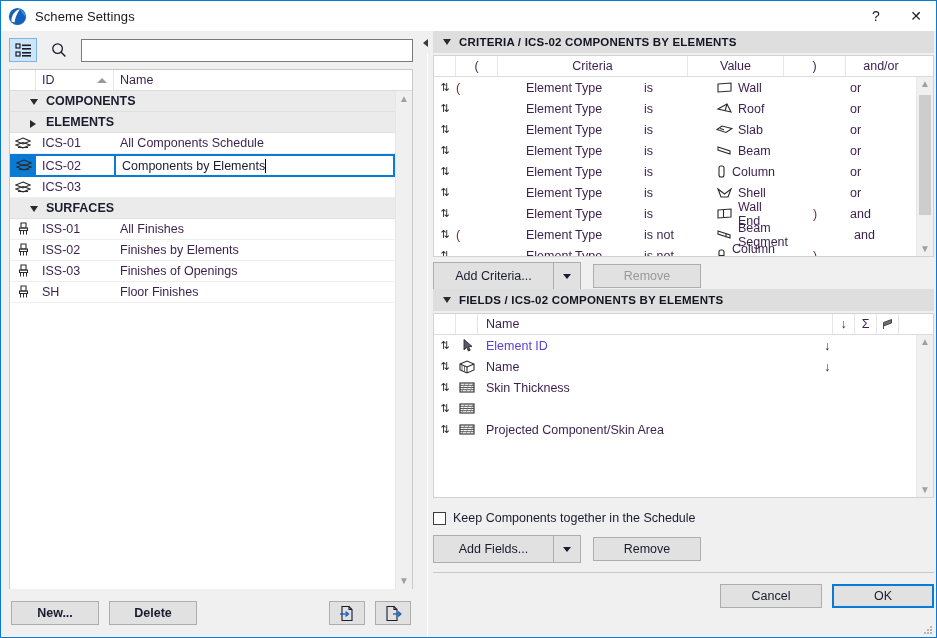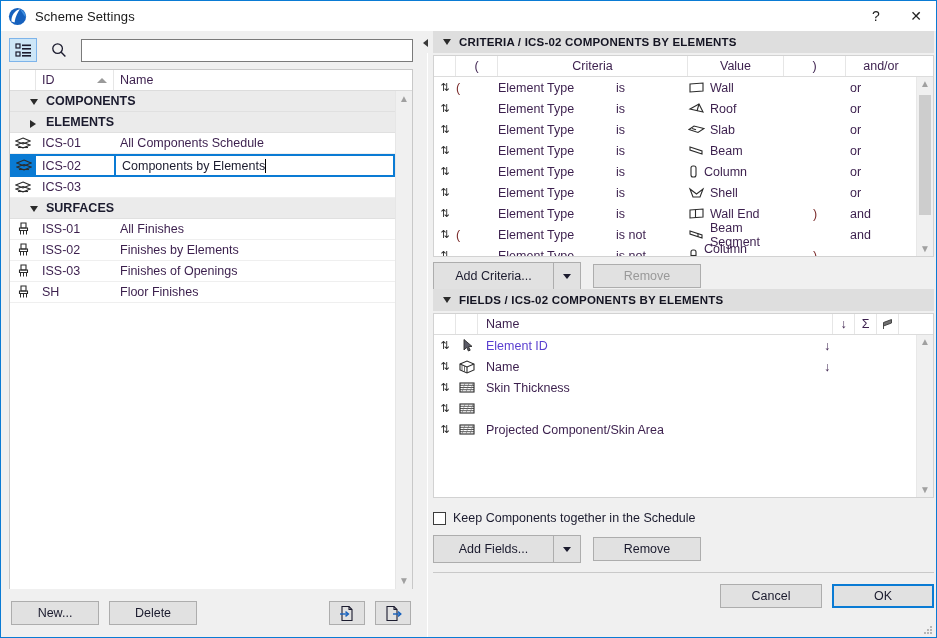--- a/index.html
+++ b/index.html
@@ -171,21 +171,21 @@
     background: #f0f0f0; border-left: 1px solid #e6e6e6;
     display: flex; flex-direction: column; justify-content: space-between;
     align-items: center; padding: 3px 0;
   }
   .sb-arrow { color: #a0a0a0; font-size: 10px; line-height: 1; }
 
   
   .left-bottom {
     height: 48px; flex: 0 0 48px;
     display: flex; align-items: center;
-    padding: 0 10px; gap: 10px;
+    padding: 0 10px; gap: 10px; font-weight: bold;
   }
   .btn {
     height: 24px; min-width: 88px;
     background: #e1e1e1; border: 1px solid #adadad;
     font-family: "Liberation Sans", sans-serif; font-size: 12.5px;
     color: #1b1b2e;
     display: inline-flex; align-items: center; justify-content: center;
     cursor: default;
   }
   .btn.disabled { color: #999; background: #e1e1e1; }
@@ -226,21 +226,21 @@
   .ch-andor { width: 70px; flex: 0 0 70px; border-right: none; }
 
   .crit-body { flex: 1; display: flex; min-height: 0; overflow: hidden; }
   .crit-rows { flex: 1; min-width: 0; }
   .crit-row {
     height: 21px; display: flex; align-items: center;
     font-size: 12.5px; color: #3b1f4d;
   }
   .cr-drag { width: 22px; flex: 0 0 22px; display: flex; align-items: center; justify-content: center; }
   .cr-open { width: 42px; flex: 0 0 42px; display: flex; align-items: center; padding-left: 0px; color: #7a2a2a; }
-  .cr-crit { width: 190px; flex: 0 0 190px; display: flex; align-items: center; }
+  .cr-crit { width: 190px; flex: 0 0 190px; display: flex; align-items: center; margin-left: 28px; }
   .cr-crit .nm { width: 118px; }
   .cr-crit .op { }
   .cr-val  { flex: 1; display: flex; align-items: center; gap: 5px; }
   .cr-close { width: 62px; flex: 0 0 62px; display: flex; align-items: center; justify-content: center; color: #7a2a2a; }
   .cr-andor { width: 70px; flex: 0 0 70px; display: flex; align-items: center; padding-left: 4px; }
 
   .vscroll {
     width: 17px; flex: 0 0 17px; background: #f0f0f0;
     display: flex; flex-direction: column; align-items: center;
     justify-content: space-between; padding: 2px 0;

